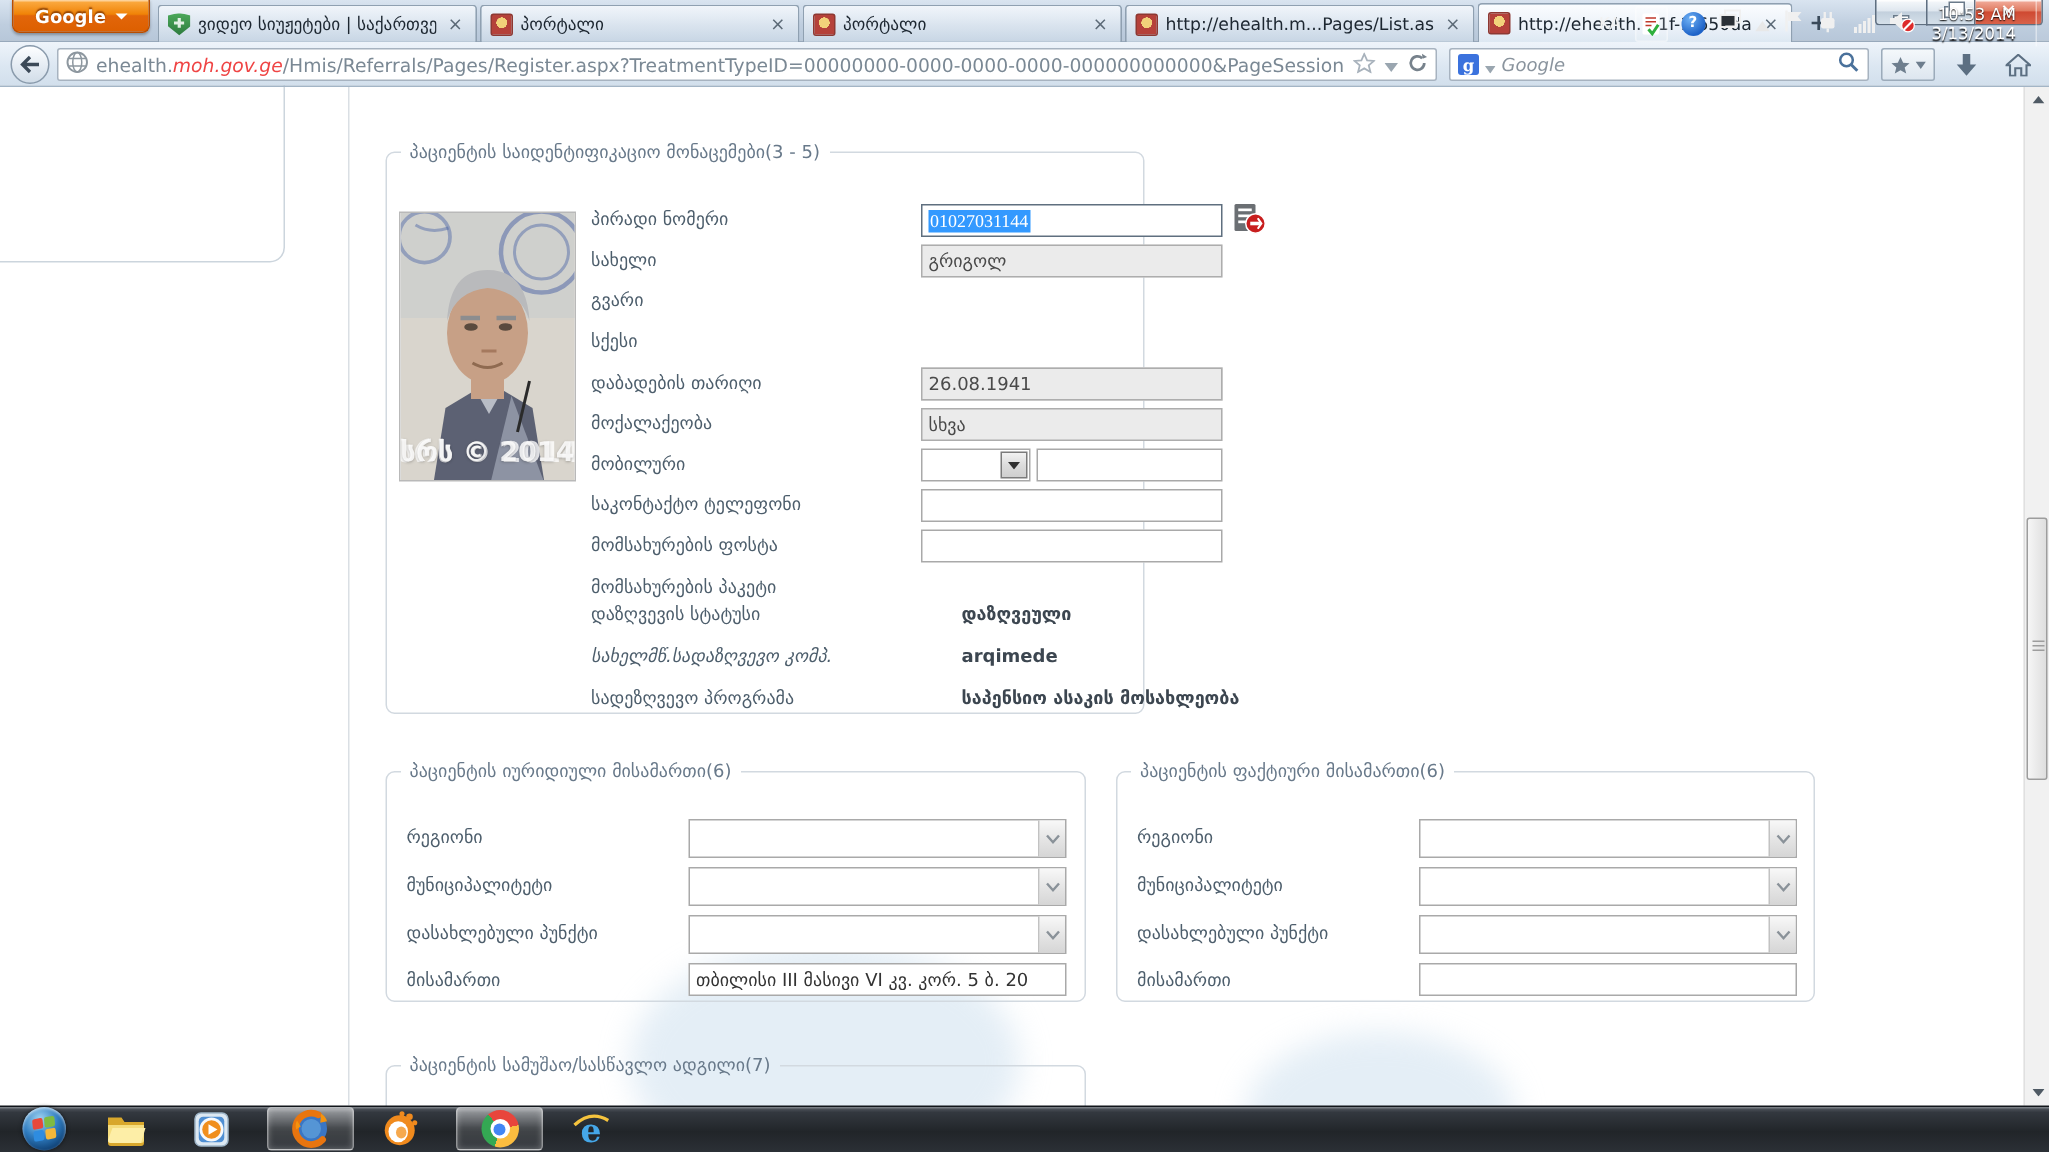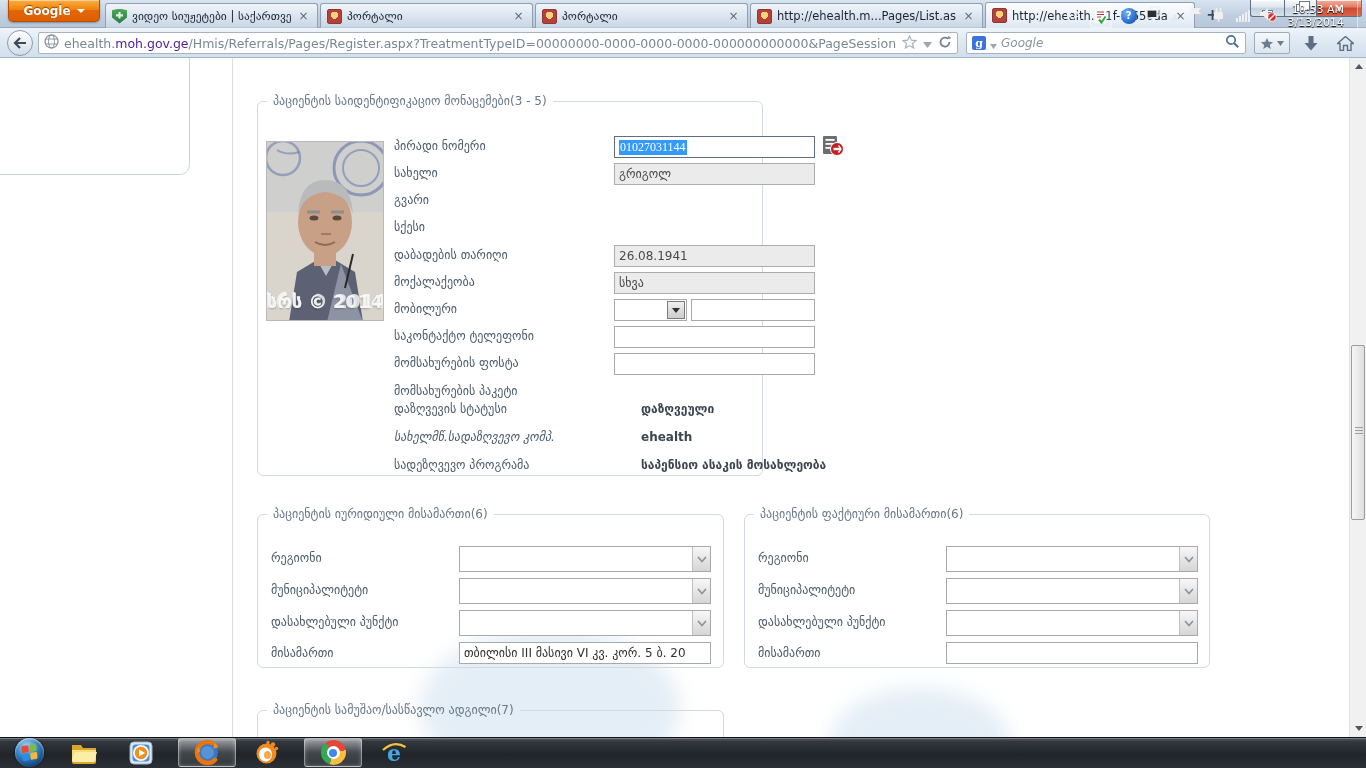--- a/index.html
+++ b/index.html
@@ -44,21 +44,21 @@
   
   #navbar { position:absolute; left:0; top:28px; width:1366px; height:30px; z-index:6;
     background:linear-gradient(#eef4fa,#dce7f2 55%,#d2dfec); border-bottom:1px solid #a3b5c6; }
   #backbtn { position:absolute; left:7px; top:2px; width:26px; height:26px; border-radius:50%;
     background:linear-gradient(#fdfeff,#e2eaf2 60%,#d2dde8); border:1px solid #8a9bac; display:flex; align-items:center; justify-content:center; }
   #urlbar { position:absolute; left:38px; top:4px; width:920px; height:22px; background:#fff;
     border:1px solid #a7b3c0; border-radius:2px; display:flex; align-items:center; padding:0 5px; font-size:12.5px; }
   #urlbar .globe { flex:none; margin-right:5px; }
   #urltext { flex:1; white-space:nowrap; overflow:hidden; color:#7a8894; }
   #urltext .prefix { color:#7a8894; }
-  #urltext .domain { color:#4c1d95; }
+  #urltext .domain { color:#ef4444;font-style:italic; }
   #urltext .path { color:#7a8894; }
   .urlicons { flex:none; display:flex; align-items:center; gap:6px; margin-left:6px; }
   #searchbox { position:absolute; left:966px; top:4px; width:280px; height:22px; background:#fff;
     border:1px solid #a7b3c0; border-radius:2px; display:flex; align-items:center; padding:0 5px; gap:4px; }
   .gicon { width:14px; height:14px; background:#3b72dd; border-radius:2px; color:#fff;
     font-family:"DejaVu Serif", serif; font-size:11px; font-weight:bold; display:flex; align-items:center; justify-content:center; }
   #searchinput { flex:1; border:none; outline:none; font-style:italic; font-size:12px; color:#444; min-width:0; background:transparent; font-family:"DejaVu Sans", sans-serif; }
   #searchinput::placeholder { color:#8a949e; font-style:italic; }
   #bmbtn { position:absolute; left:1254px; top:4px; width:36px; height:22px; border:1px solid #9cabba; border-radius:2px;
     background:linear-gradient(#f4f8fb,#dde6ef); display:flex; align-items:center; justify-content:center; gap:3px; }
@@ -211,21 +211,21 @@
           <svg width="8" height="5" viewBox="0 0 8 5">
               <path d="M0 0 h8 L4 5 Z" fill="#303030"></path>
             </svg>
         </span>
       </div>
       <input class="rawinput" style="left: 433px; top: 191px; width: 124px;">
       <input class="rawinput" style="left: 356px; top: 218px; width: 201px;">
       <input class="rawinput" style="left: 356px; top: 245px; width: 201px;">
 
       <div class="fvalue" style="left:383px; top:294px;">დაზღვეული</div>
-      <div class="fvalue" style="left:383px; top:322px;">ehealth</div>
+      <div class="fvalue" style="left:383px; top:322px;">arqimede</div>
       <div class="fvalue" style="left:383px; top:350px;">საპენსიო ასაკის მოსახლეობა</div>
     </fieldset>
 
     <fieldset style="left:257px; top:449px; width:467px; height:161px;">
       <legend>პაციენტის იურიდიული მისამართი(6)</legend>
       <div class="flabel" style="left:13px; top:30px;">რეგიონი</div>
       <div class="flabel" style="left:13px; top:62px;">მუნიციპალიტეტი</div>
       <div class="flabel" style="left:13px; top:94px;">დასახლებული პუნქტი</div>
       <div class="flabel" style="left:13px; top:125px;">მისამართი</div>
 

